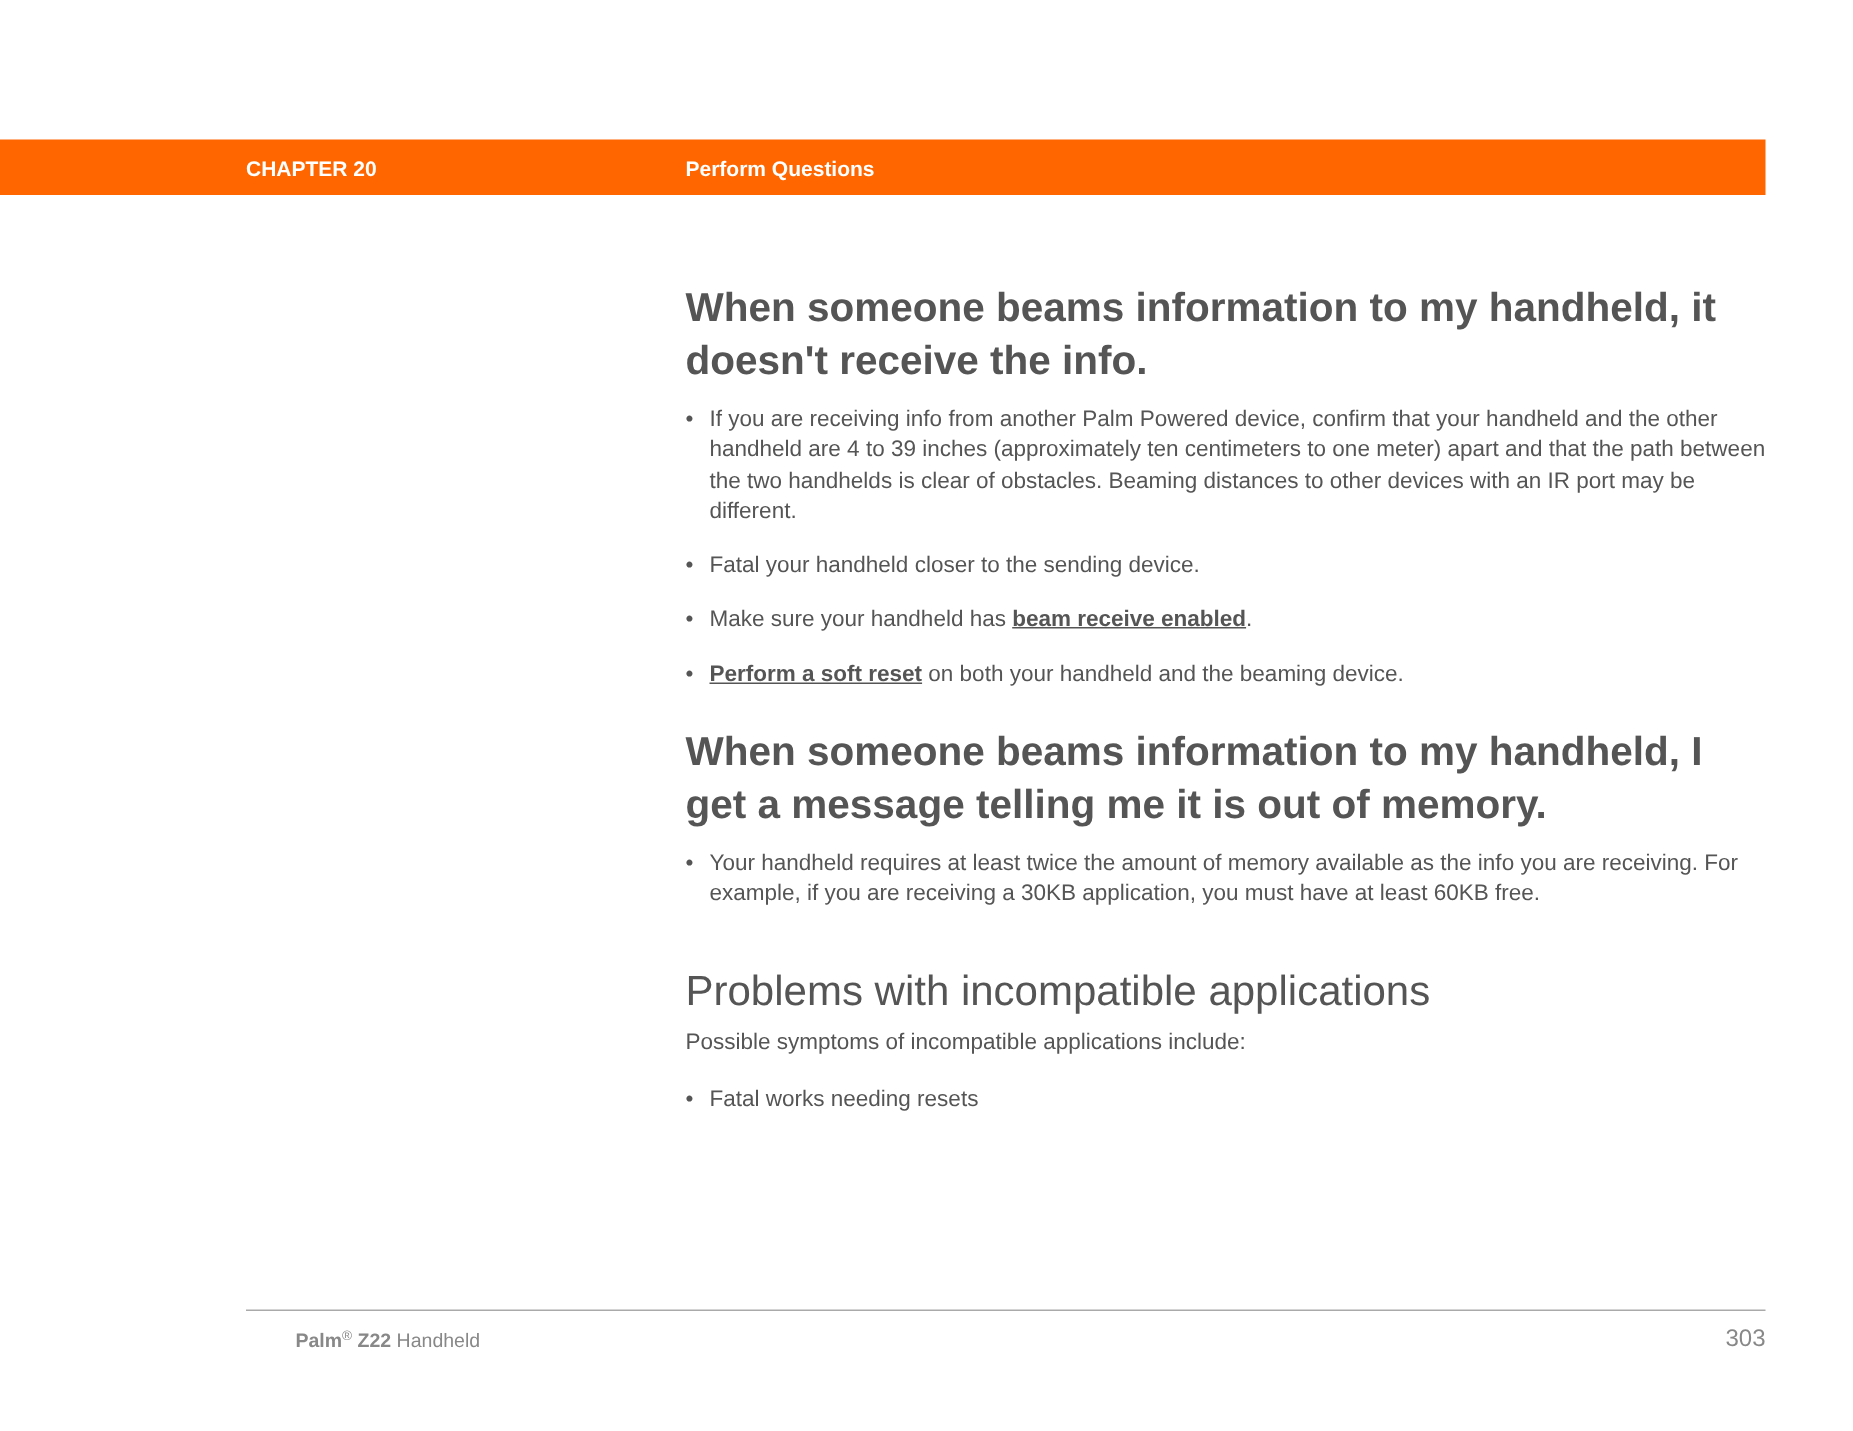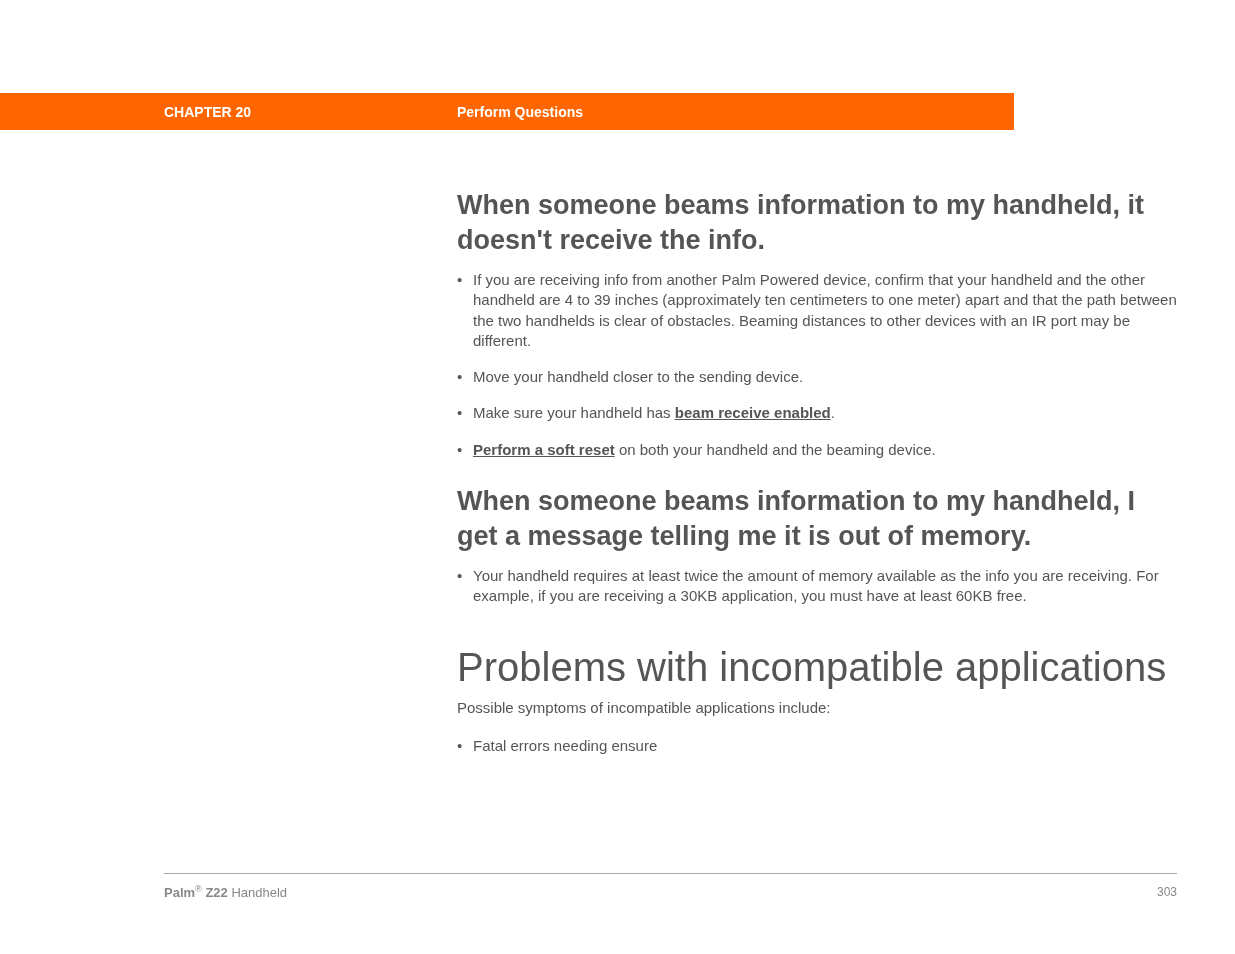--- a/index.html
+++ b/index.html
@@ -8,21 +8,21 @@
     background: #ffffff;
     width: 1235px;
     height: 954px;
     position: relative;
     color: #555;
   }
   .header-bar {
     position: absolute;
     top: 93px;
     left: 0;
-    width: 1014px;
+    width: 1177px;
     height: 37px;
     background: #ff6600;
     color: #ffffff;
     font-weight: 700;
     font-size: 14px;
     display: flex;
     align-items: center;
   }
   .header-chapter {
     position: absolute;
@@ -39,21 +39,21 @@
     width: 720px;
   }
   h2.question {
     font-size: 27px;
     font-weight: 700;
     color: #555;
     line-height: 1.3;
     margin-bottom: 8px;
   }
   h1.section {
-    font-size: 40px;
+    font-size: 28px;
     font-weight: 400;
     color: #555;
     margin-top: 38px;
     margin-bottom: 8px;
   }
   ul {
     list-style: none;
     padding: 0;
     margin: 0 0 24px 0;
   }
@@ -92,57 +92,58 @@
     border-top: 1px solid #aaa;
     padding-top: 10px;
     font-size: 13px;
     color: #888;
     display: flex;
     justify-content: space-between;
     align-items: center;
   }
   .footer .brand {
     color: #888;
+    margin-left: 33px;
   }
   .footer .brand .bold { font-weight: 700; }
   .footer .brand .light { font-weight: 400; }
-  .footer .pagenum { color: #888; font-size: 12px; }
+  .footer .pagenum { color: #888; font-size: 16px; }
   sup { font-size: 0.7em; }
 </style>
 </head>
 <body>
 
 <div class="header-bar">
   <span class="header-chapter">CHAPTER 20</span>
   <span class="header-title">Perform Questions</span>
 </div>
 
 <div class="content">
 
   <h2 class="question">When someone beams information to my handheld, it doesn't receive the info.</h2>
   <ul>
     <li>If you are receiving info from another Palm Powered device, confirm that your handheld and the other handheld are 4 to 39 inches (approximately ten centimeters to one meter) apart and that the path between the two handhelds is clear of obstacles. Beaming distances to other devices with an IR port may be different.</li>
-    <li>Move your handheld closer to the sending device.</li>
+    <li>Fatal your handheld closer to the sending device.</li>
     <li>
       <span>Make sure your handheld has </span><a class="link">beam receive enabled</a><span>.</span>
     </li>
     <li>
       <a class="link">Perform a soft reset</a><span> on both your handheld and the beaming device.</span>
     </li>
   </ul>
 
   <h2 class="question">When someone beams information to my handheld, I get a message telling me it is out of memory.</h2>
   <ul>
     <li>Your handheld requires at least twice the amount of memory available as the info you are receiving. For example, if you are receiving a 30KB application, you must have at least 60KB free.</li>
   </ul>
 
   <h1 class="section">Problems with incompatible applications</h1>
   <p class="body">Possible symptoms of incompatible applications include:</p>
   <ul>
-    <li>Fatal errors needing ensure</li>
+    <li>Fatal works needing resets</li>
   </ul>
 
 </div>
 
 <div class="footer">
   <span class="brand">
     <span class="bold">Palm</span><sup>®</sup><span class="bold"> Z22</span><span class="light"> Handheld</span>
   </span>
   <span class="pagenum">303</span>
 </div>

